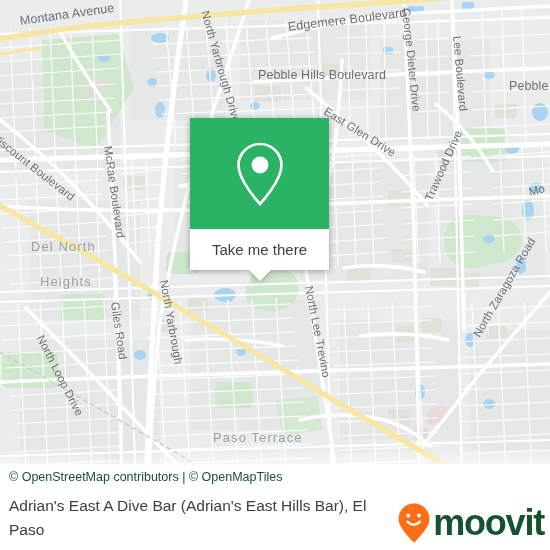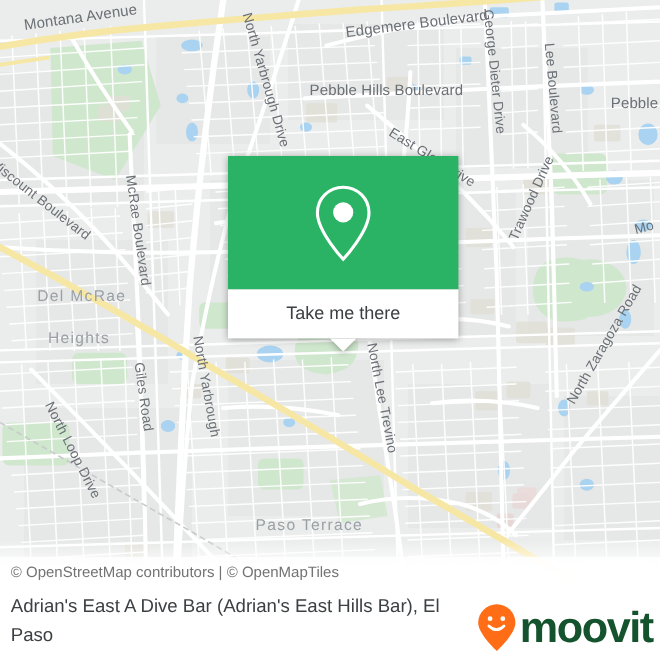--- a/index.html
+++ b/index.html
@@ -19,34 +19,34 @@
     background:linear-gradient(to bottom, rgba(255,255,255,0) 0%, rgba(255,255,255,0.75) 45%, #ffffff 100%);
     pointer-events:none;}
 
   .lbl{position:absolute;white-space:nowrap;color:#6b7076;
        font-family:"Liberation Sans", sans-serif;font-size:11.5px;
        letter-spacing:.1px;transform-origin:left center;}
   .lbl.big{font-size:12.5px;}
   .lbl.place{color:#9aa0a6;font-size:13px;letter-spacing:1.1px;}
 
   
-  #popup{position:absolute;left:190px;top:118px;width:192px;
-         filter:drop-shadow(0 1px 3px rgba(0,0,0,.35));margin-top:12px;}
+  #popup{position:absolute;left:190px;top:118px;width:139px;
+         filter:drop-shadow(0 1px 3px rgba(0,0,0,.35));}
   #popup-head{height:111px;background:#2ab364;position:relative;}
   #popup-pin{position:absolute;left:50%;top:50%;transform:translate(-50%,-50%);}
   #popup-foot{height:41px;background:#fff;display:flex;align-items:center;justify-content:center;}
   #popup-foot span{font-size:15px;color:#3c4043;font-family:"Liberation Sans", sans-serif;}
   #popup-tip{position:absolute;left:50%;top:152px;transform:translateX(-50%);
     width:0;height:0;border-left:11px solid transparent;border-right:11px solid transparent;
     border-top:11px solid #fff;}
 
   
   #attrib{position:absolute;left:0;top:464px;width:550px;height:26px;
     background:rgba(255,255,255,.82);display:flex;align-items:center;}
-  #attrib span{font-size:12.5px;color:#737373;padding-left:9px;
+  #attrib span{font-size:12.5px;color:#14532d;padding-left:9px;
     font-family:"Liberation Sans", sans-serif;}
 
   
   #caption{position:absolute;left:0;top:490px;width:550px;height:60px;background:#fff;}
   #caption-text{position:absolute;left:9px;top:4px;width:380px;
     font-size:15.5px;line-height:24px;color:#3c4043;
     font-family:"Liberation Sans", sans-serif;}
   #brand{position:absolute;right:6px;top:12px;display:flex;align-items:center;gap:2px;}
   #brand-word{font-size:36px;font-weight:bold;color:#14532d;letter-spacing:-1.2px;
     font-family:"Liberation Sans", sans-serif;line-height:36px;}
@@ -464,21 +464,21 @@
       <div class="lbl" style="left:428px;top:194px;transform:rotate(-66deg);">Trawood Drive</div>
       <div class="lbl" style="left:529px;top:186px;transform:rotate(-14deg);">Mo</div>
       <div class="lbl" style="left:164px;top:274px;transform:rotate(80deg);">North Yarbrough</div>
       <div class="lbl" style="left:115px;top:296px;transform:rotate(82deg);">Giles Road</div>
       <div class="lbl" style="left:309px;top:280px;transform:rotate(79deg);">North Lee Trevino</div>
       <div class="lbl" style="left:40px;top:330px;transform:rotate(63deg);">North Loop Drive</div>
       <div class="lbl" style="left:476px;top:330px;transform:rotate(-60deg);">North Zaragoza Road</div>
     </div>
 
     <div>
-      <div class="lbl place" style="left:31px;top:239px;">Del McRae</div>
+      <div class="lbl place" style="left:31px;top:239px;">Del North</div>
       <div class="lbl place" style="left:40px;top:274px;text-align:right;">Heights</div>
       <div class="lbl place" style="left:213px;top:430px;">Paso Terrace</div>
     </div>
 
     <div id="popup">
       <div id="popup-head">
         <svg id="popup-pin" width="54" height="66" viewBox="0 0 54 66">
           <path d="M27 3 C15 3 5.5 12.5 5.5 24.3 C5.5 40 27 63 27 63 C27 63 48.5 40 48.5 24.3 C48.5 12.5 39 3 27 3 Z" fill="none" stroke="#ffffff" stroke-width="2.6"></path>
           <circle cx="27" cy="24" r="8.4" fill="#ffffff"></circle>
         </svg>

